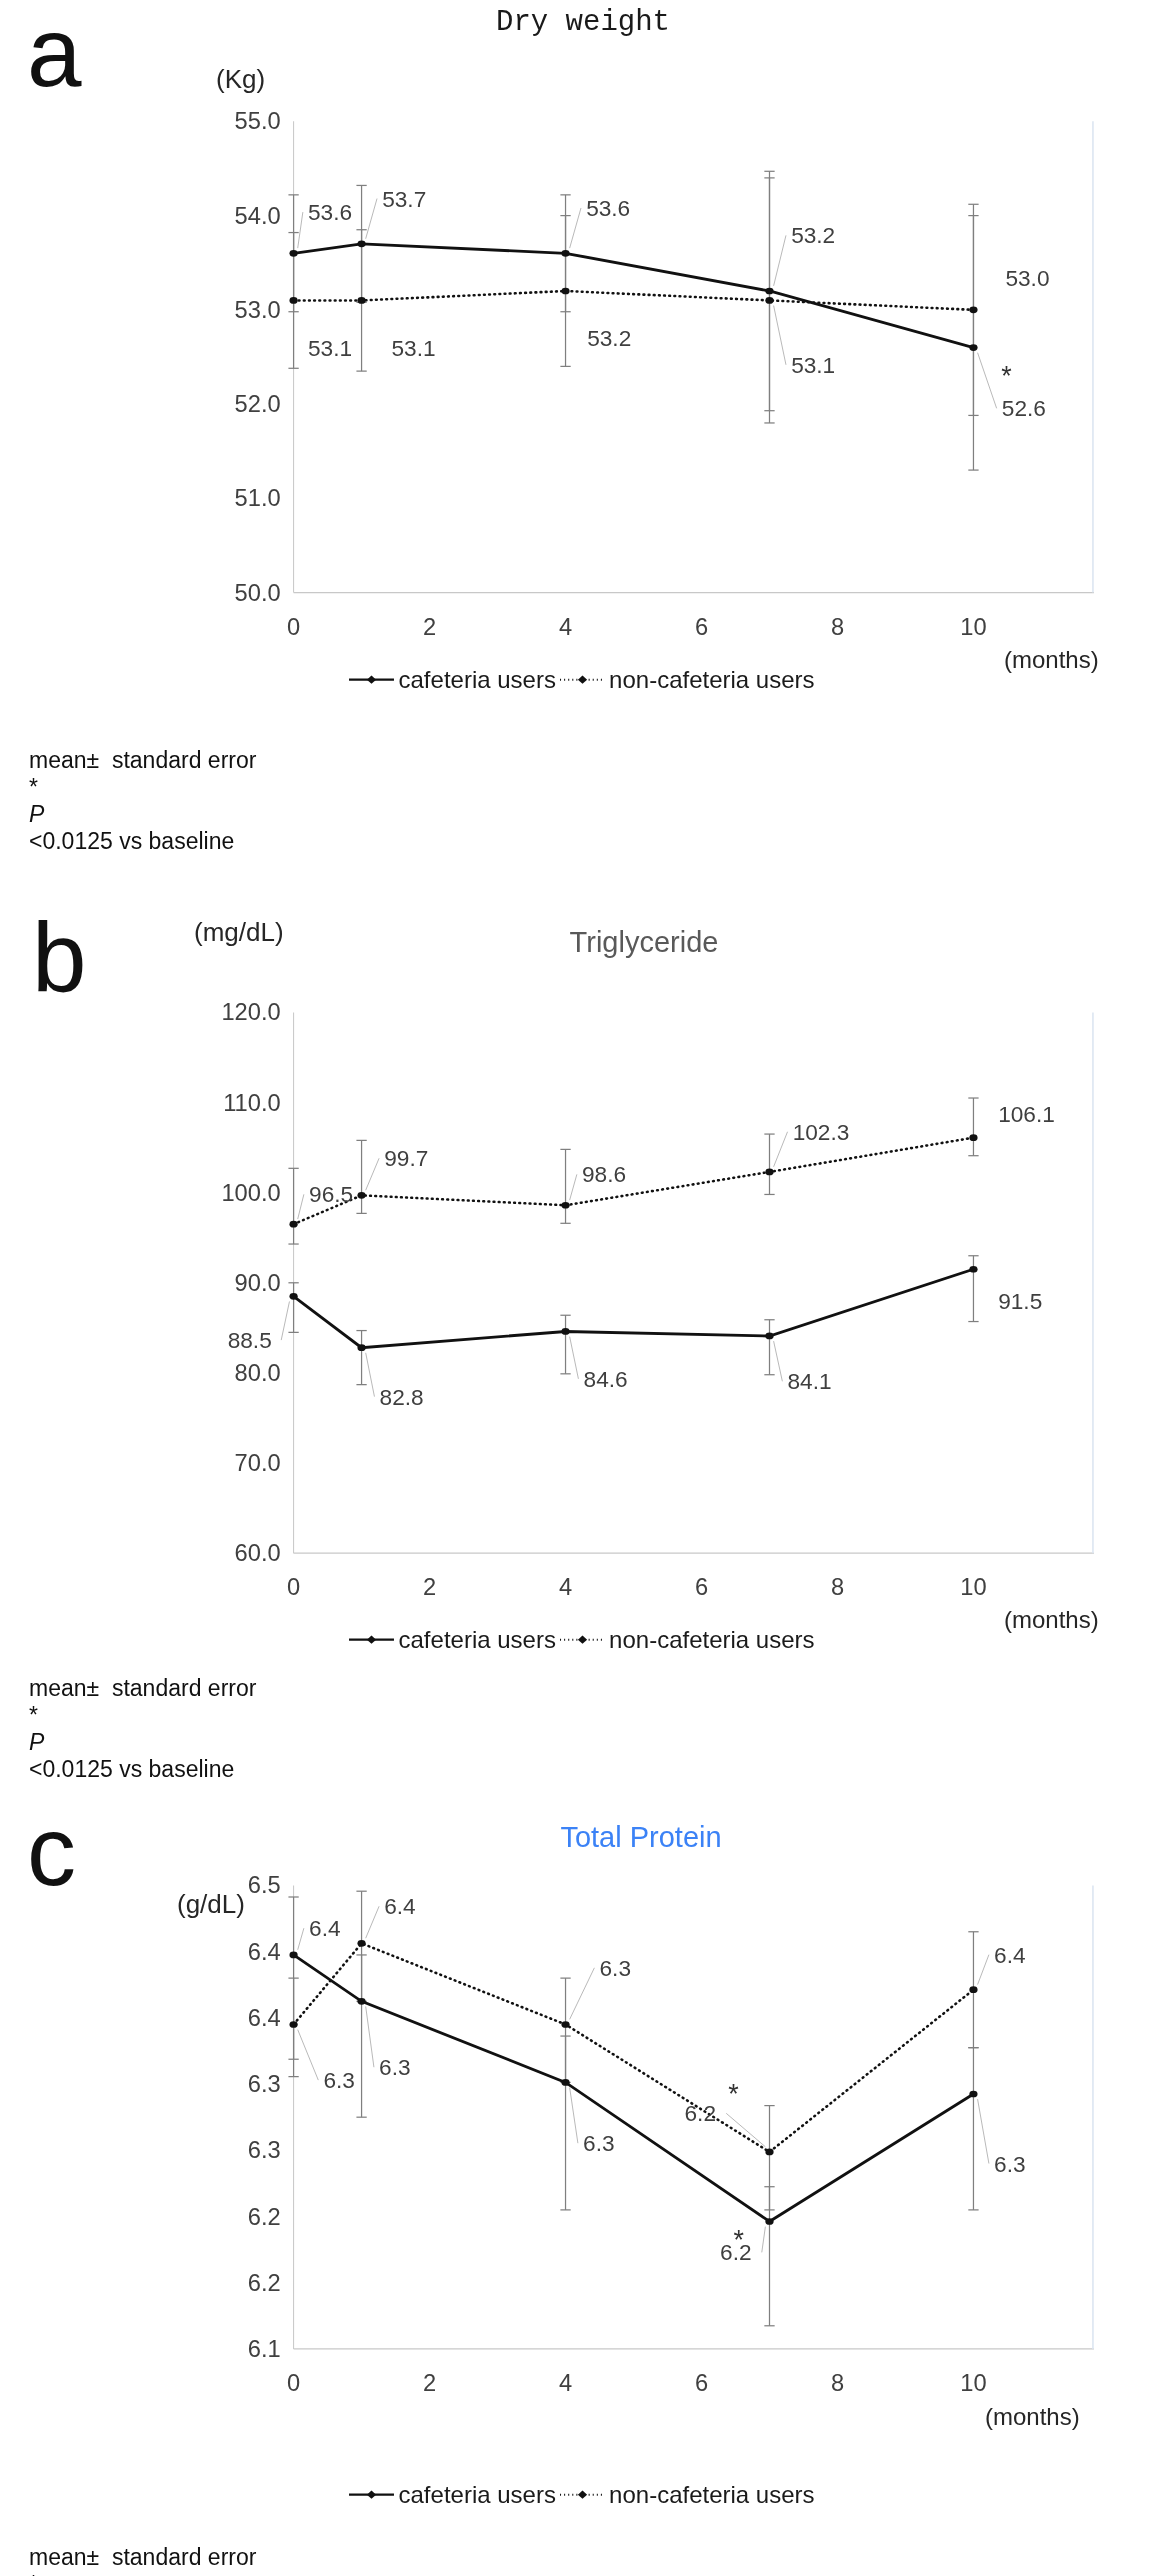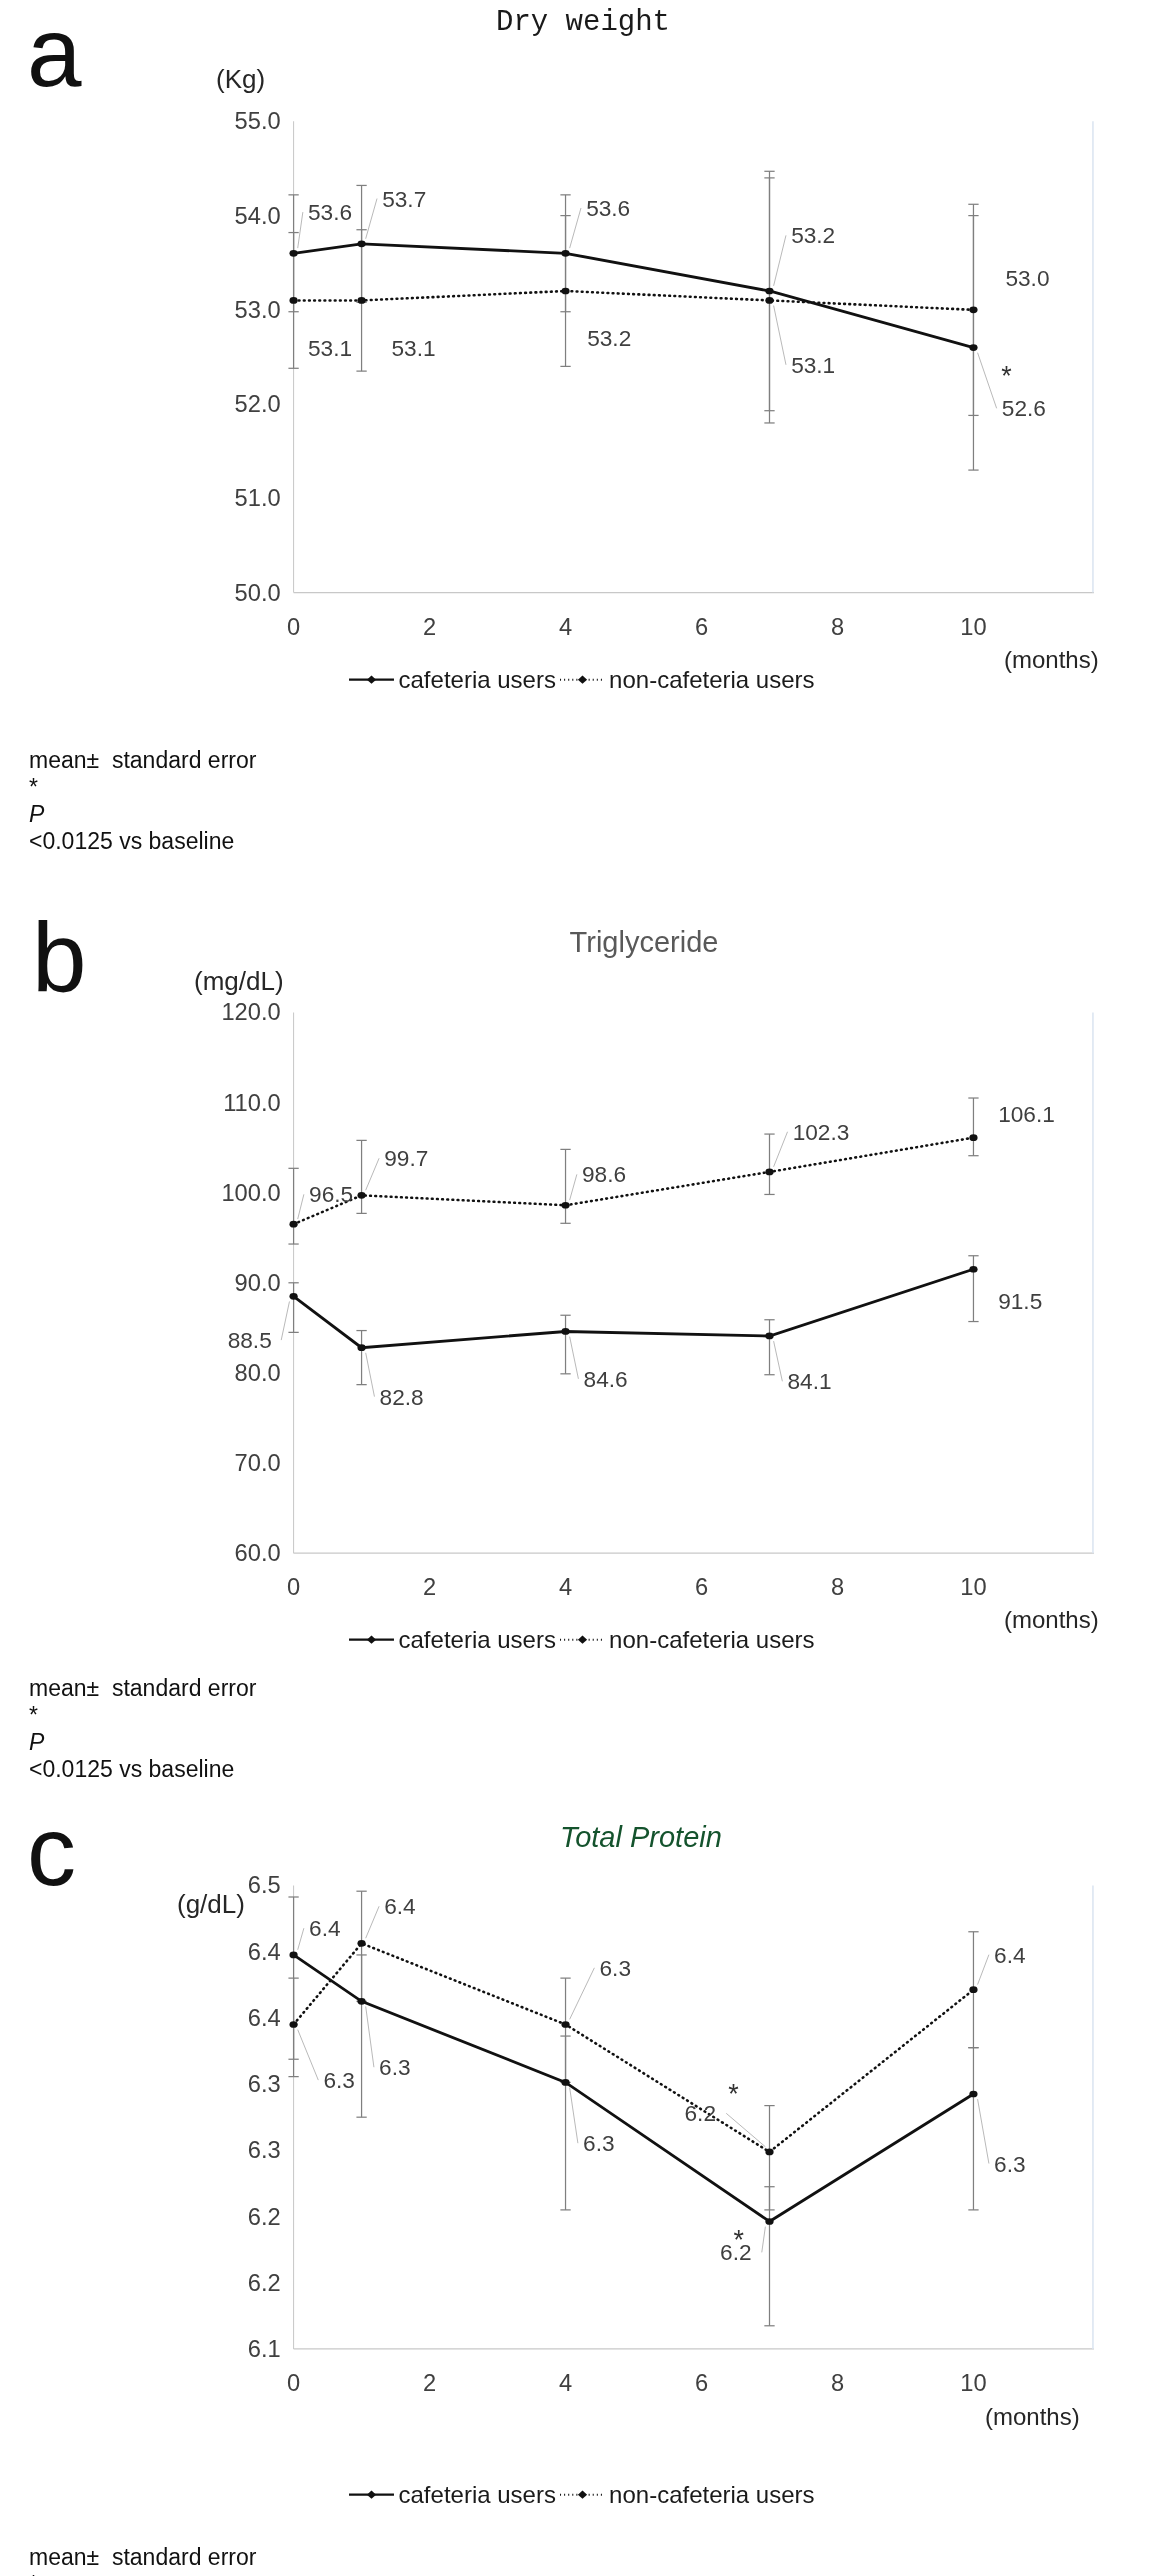--- a/index.html
+++ b/index.html
@@ -10,21 +10,21 @@
   .letter{position:absolute;font-size:98px;line-height:1;color:#111;}
   .la{left:27px;top:3.1px;}
   .lb{left:32px;top:908px;}
   .lc{left:27px;top:1802px;}
   .title{position:absolute;font-size:29px;line-height:1.1;color:#1a1a1a;text-align:center;}
   .ta{left:377px;width:412px;top:7.2px;}
   .tb{left:438px;width:412px;top:927px;}
   .tc{left:435px;width:412px;top:1822px;}
   .unit{position:absolute;font-size:26px;color:#262626;}
   .ua{left:216px;top:64px;}
-  .ub{left:194px;top:966px;}
+  .ub{left:194px;top:917px;}
   .uc{left:177px;top:1889px;}
   .months{position:absolute;font-size:24px;color:#262626;text-align:right;}
   .ma{left:1004px;top:646px;}
   .mb{left:1004px;top:1606px;}
   .mc{left:985px;top:2403px;}
   .legend{position:absolute;left:0;width:1163px;display:flex;justify-content:center;
           align-items:center;gap:3.1px;font-size:24px;color:#1a1a1a;}
   .lga{top:666px;}
   .lgb{top:1626px;}
   .lgc{top:2481px;}
@@ -335,21 +335,21 @@
     <span>non-cafeteria users</span>
   </div>
   <div class="footnote fb">
     <span class="fn-pre">mean±  standard error</span>
     <span class="fn-star">* </span>
       <span class="fn-p">P</span>
       <span class="fn-suf">&lt;0.0125 vs baseline</span>
   </div>
 
   <div class="letter lc">c</div>
-  <div class="title tc" style="color: #14532d; font-style: italic;">Total Protein</div>
+  <div class="title tc" style="color: #3b82f6;">Total Protein</div>
   <div class="unit uc">(g/dL)</div>
   <div class="months mc">(months)</div>
   <div class="legend lgc">
     <svg class="lsmp" width="47" height="9.3" viewBox="0 0 92 18">
       <line x1="2" y1="9" x2="90" y2="9" stroke="#111" stroke-width="4.5"></line>
       <polygon points="46,1 55,9 46,17 37,9" fill="#111"></polygon>
     </svg>
     <span>cafeteria users</span>
     <svg class="lsmp" width="47" height="9.3" viewBox="0 0 92 18">
       <line x1="2" y1="9" x2="90" y2="9" stroke="#111" stroke-width="4" stroke-dasharray="2 6"></line>

